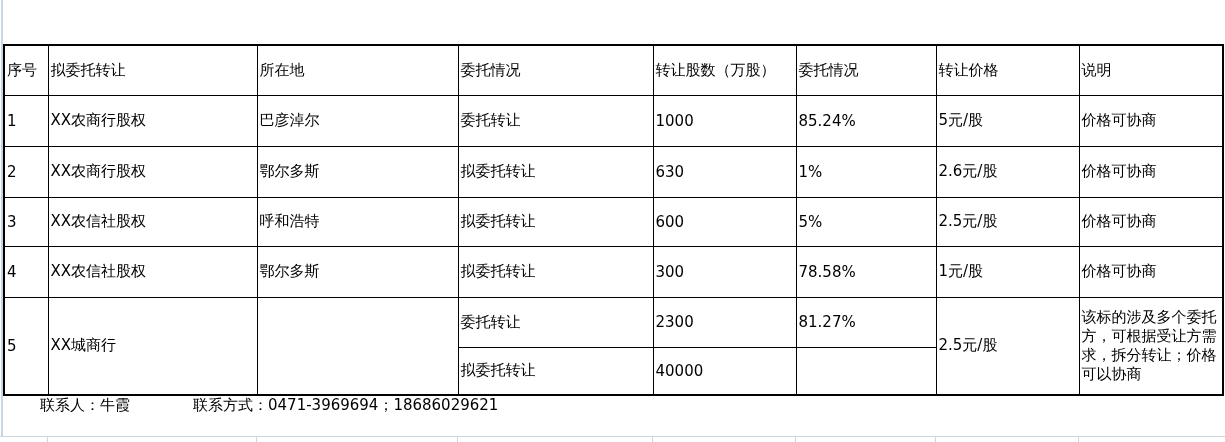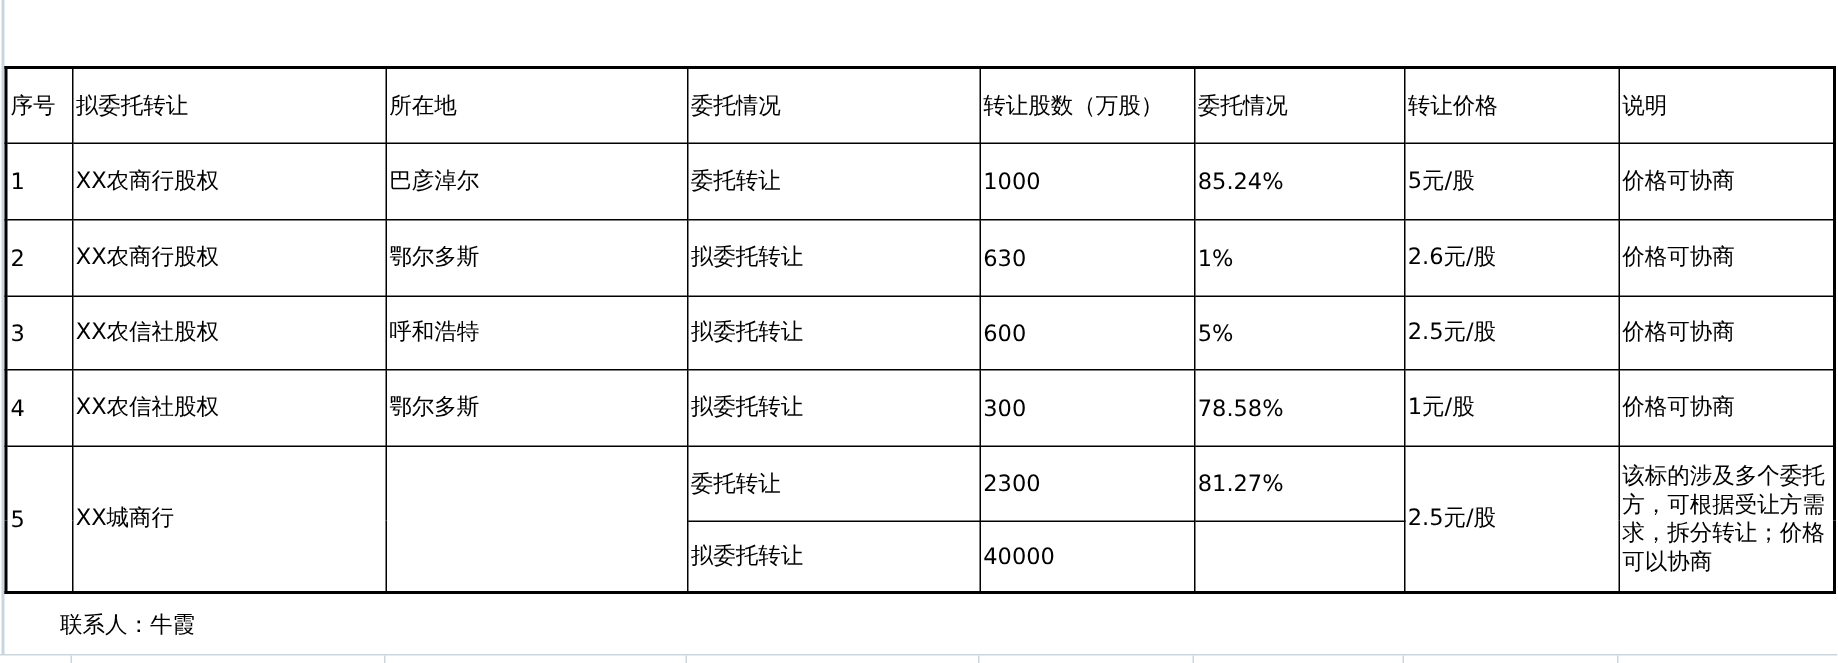--- a/index.html
+++ b/index.html
@@ -57,21 +57,21 @@
     text-align: left;
     vertical-align: middle;
     line-height: 19px;
     padding: 2px 3px;
   }
 
   .contact-bar {
     position: absolute; left: 3px; top: 396px;
     width: 1219px; height: 40px;
     display: flex;
-    align-items: center;
+    align-items: flex-start;
     font-size: 15px;
   }
   .contact-bar .contact { margin-left: 37px; white-space: nowrap; }
   .contact-bar .phone   { margin-left: 63px; white-space: nowrap; }
 
   .bottom-strip {
     position: absolute; left: 0; top: 436px;
     width: 1225px; height: 6px;
     border-top: 1px solid #ccd6df;
     background: #ffffff;
@@ -166,20 +166,21 @@
       <tr class="r5b">
         <td>拟委托转让</td>
         <td>40000</td>
         <td></td>
       </tr>
     </tbody>
   </table>
 
   <div class="contact-bar">
     <span class="contact">联系人：牛霞</span>
+    <span class="phone">联系方式：0471-3969694；18686029621</span>
   </div>
 
   <div class="bottom-strip">
     <span class="vline" style="left:47px"></span>
     <span class="vline" style="left:256px"></span>
     <span class="vline" style="left:457px"></span>
     <span class="vline" style="left:652px"></span>
     <span class="vline" style="left:795px"></span>
     <span class="vline" style="left:935px"></span>
     <span class="vline" style="left:1078px"></span>

